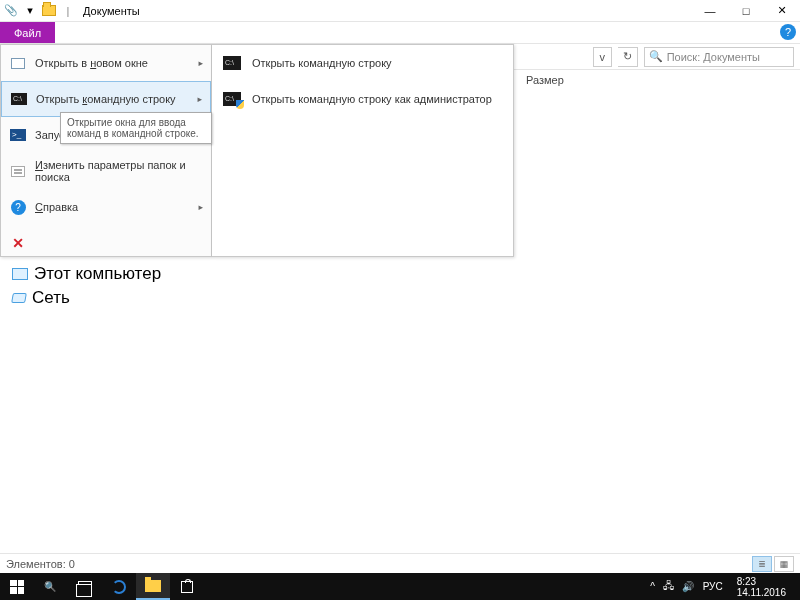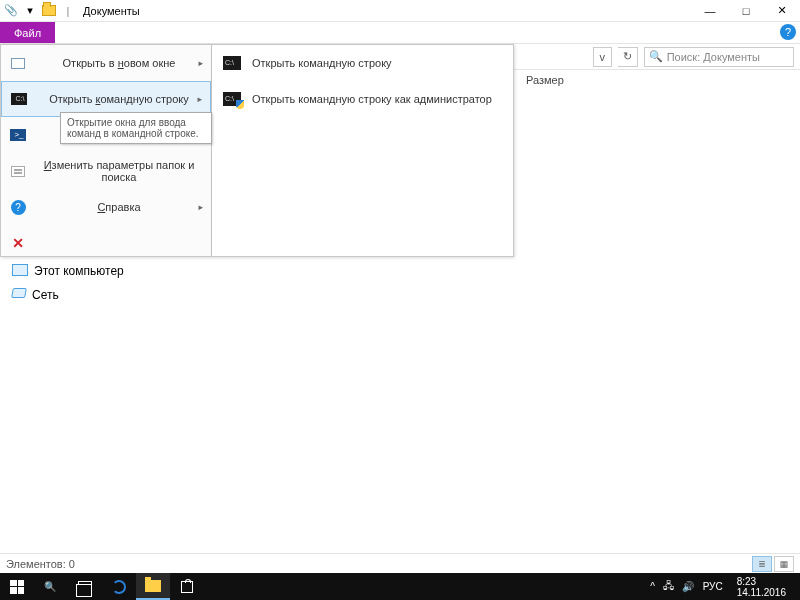--- a/index.html
+++ b/index.html
@@ -25,26 +25,26 @@
 .addrrow .right { margin-left: auto; display: flex; align-items: center; gap: 6px; padding-right: 6px; }
 .addrrow .addr-end { border: 1px solid #ccc; height: 20px; display: flex; align-items: center; padding: 0 6px; }
 .addrrow .refresh { width: 20px; height: 20px; border: 1px solid #ccc; border-left: none; display: flex; align-items: center; justify-content: center; }
 .addrrow .search { border: 1px solid #ccc; height: 20px; width: 150px; display: flex; align-items: center; padding: 0 4px; color: #888; gap: 4px; }
 
 
 .colheaders { position: absolute; top: 70px; left: 520px; right: 0; height: 20px; display: flex; align-items: center; font-size: 11px; color: #444; }
 .colheaders .col { padding-left: 6px; }
 
 
-.nav-stub { position: absolute; left: 12px; font-size: 12px; display: flex; gap: 6px; color: #000; }
+.nav-stub { position: absolute; left: 12px; font-size: 17px; display: flex; align-items: center; gap: 6px; color: #000; }
 .nav-stub .mon { width: 16px; height: 12px; border: 1px solid #4aa0e0; background: #dff1ff; }
 .nav-stub .net { width: 14px; height: 10px; border: 1px solid #4aa0e0; background: #dff1ff; border-radius: 2px; transform: skewX(-10deg); }
 
 
-.file-panel { position: absolute; left: 0; top: 44px; width: 212px; height: 213px; background: #fbfbfb; border: 1px solid #c8c8c8; box-shadow: 1px 1px 3px rgba(0,0,0,0.15); text-align: center; }
+.file-panel { position: absolute; left: 0; top: 44px; width: 212px; height: 213px; background: #fbfbfb; border: 1px solid #c8c8c8; box-shadow: 1px 1px 3px rgba(0,0,0,0.15); }
 .fm-item { height: 36px; display: flex; align-items: center; padding: 0 8px; font-size: 11px; color: #333; position: relative; }
 .fm-item.sel { background: #e5f1fb; border: 1px solid #8fc1e8; }
 .fm-item .ic { width: 18px; height: 18px; margin-right: 8px; display: flex; align-items: center; justify-content: center; }
 .fm-item .arrow { position: absolute; right: 8px; color: #666; font-size: 9px; }
 .fm-item .txt { flex: 1; }
 .fm-item u { text-decoration: underline; }
 .ic-win { width: 14px; height: 11px; border: 1px solid #7a9ab5; background: #fff; }
 .ic-cmd { width: 16px; height: 12px; background: #1a1a1a; color: #ddd; font-size: 7px; line-height: 12px; padding-left: 2px; }
 .ic-ps { width: 16px; height: 12px; background: #1a4e8b; color: #fff; font-size: 8px; line-height: 12px; padding-left: 2px; }
 .ic-opts { width: 14px; height: 11px; border: 1px solid #aaa; background: #fff; position: relative; }

